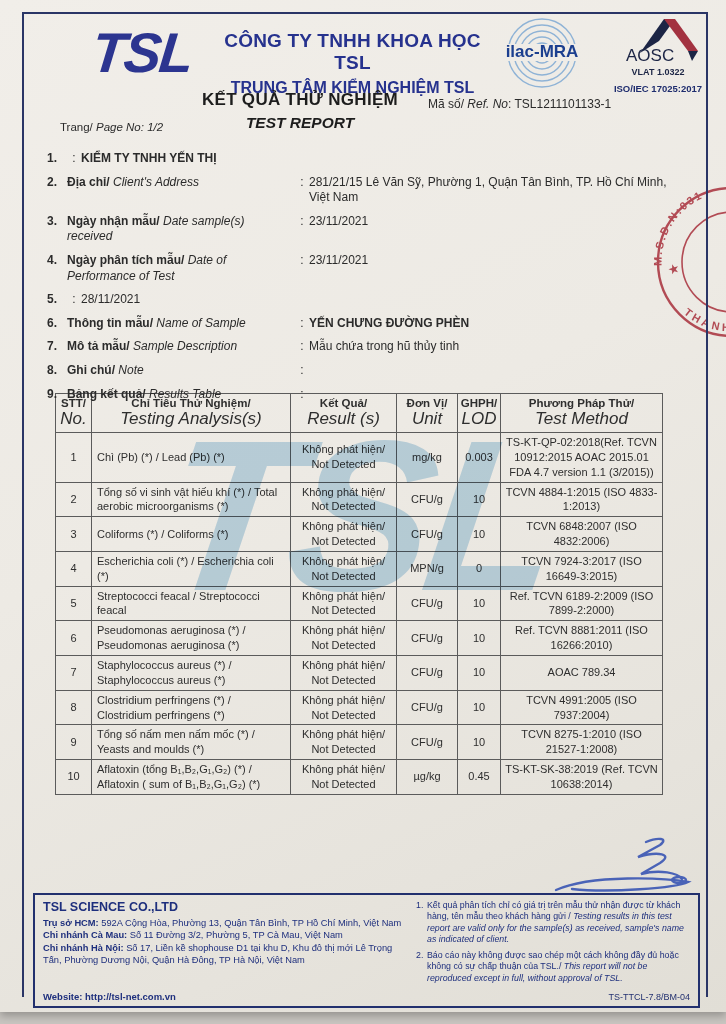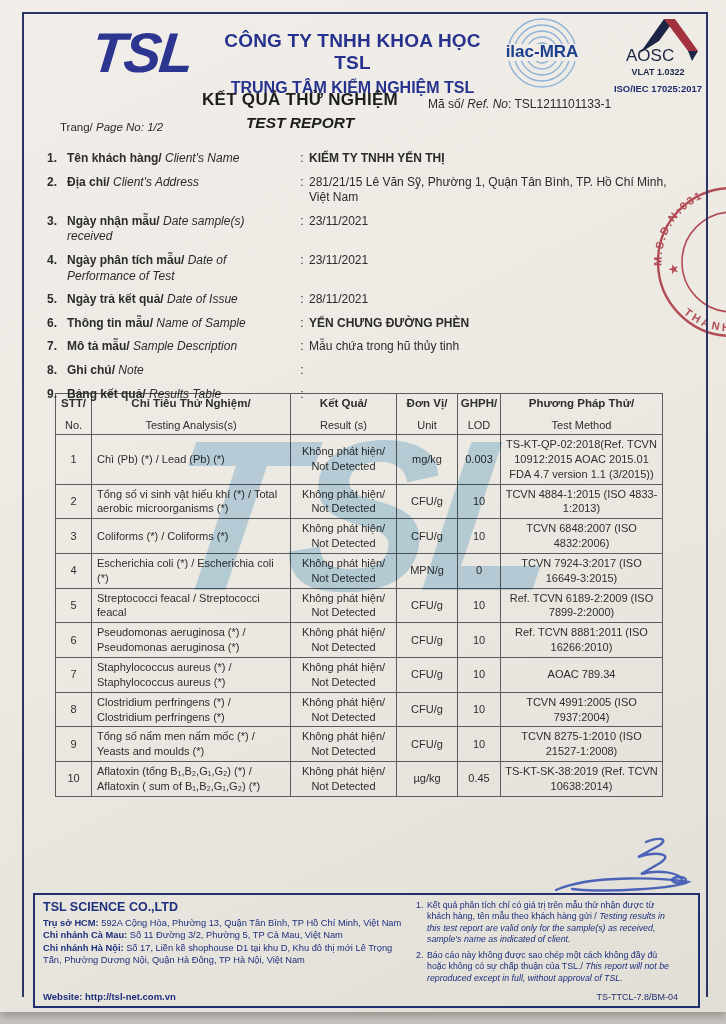--- a/index.html
+++ b/index.html
@@ -37,35 +37,35 @@
   .f-en2{font-style:italic;display:block;}
   .f-colon{width:14px;flex:none;text-align:center;}
   .f-value{flex:1;}
   .f-value.bold{font-weight:bold;}
   
   .results{position:absolute;left:55px;top:393px;width:607px;z-index:1;}
   table{border-collapse:collapse;width:100%;table-layout:fixed;border-radius:8px;}
   th,td{border:1px solid #5b5b5b;color:#2e2e2e;padding:2px 4px;vertical-align:middle;}
   th{font-weight:normal;padding:3px 2px;}
   .h-vi{font-size:11.5px;font-weight:bold;}
-  .h-en{font-size:11px;margin-top:10px;}
+  .h-en{font-size:17px;font-style:italic;margin-top:0;}
   td{font-size:11px;line-height:1.35;text-align:center;}
   td.c-analysis{text-align:left;padding-left:5px;}
   
   .watermark{position:absolute;left:55px;top:398px;width:610px;text-align:center;
     font-size:215px;font-weight:bold;font-style:italic;letter-spacing:-6px;line-height:1.1;
     color:rgba(114,176,216,0.42);transform:skewX(-8deg);z-index:5;pointer-events:none;
     mix-blend-mode:multiply;}
   
   .signature{position:absolute;left:548px;top:836px;z-index:4;}
   .stamp{position:absolute;left:648px;top:178px;z-index:4;opacity:.85;}
   
   .footer{position:absolute;left:33px;top:893px;width:667px;height:115px;
     border:2px solid #22306e;z-index:3;color:#1e2f7d;box-sizing:border-box;
-    padding:5px 20px 4px 8px;display:flex;flex-direction:column;}
+    padding:5px 8px 4px 8px;display:flex;flex-direction:column;}
   .f-cols{display:flex;flex:1;}
   .f-left{width:365px;flex:none;padding-right:8px;}
   .f-right{flex:1;}
   .f-company{font-size:12.5px;font-weight:bold;margin-bottom:3px;}
   .f-addr{font-size:9.3px;line-height:1.32;}
   .f-addr b{font-weight:bold;}
   .f-note{font-size:8.8px;line-height:1.3;margin-bottom:4px;display:flex;}
   .f-note .nno{width:11px;flex:none;}
   .f-bottom{display:flex;font-size:9.5px;margin-top:2px;align-items:baseline;}
   .f-phone{width:300px;flex:none;font-weight:bold;}
@@ -117,21 +117,20 @@
     <div class="ten">TEST REPORT</div>
   </div>
 
   <div class="pageno"><span>Trang/</span><span class="it"> Page No: 1/2</span></div>
 
   <div class="refno"><span>Mã số/</span><span class="it"> Ref. No</span><span>: TSL1211101133-1</span></div>
 
   <section class="fields">
     <div class="frow">
       <span class="f-no">1.</span>
-      <span class="f-label"><span class="f-vi">Tên khách hàng/ </span><span class="f-en">Client's Name</span></span>
       <span class="f-colon">:</span>
       <span class="f-value bold">KIỂM TY TNHH YẾN THỊ</span>
     </div>
 
     <div class="frow">
       <span class="f-no">2.</span>
       <span class="f-label"><span class="f-vi">Địa chỉ/ </span><span class="f-en">Client's Address</span></span>
       <span class="f-colon">:</span>
       <span class="f-value">281/21/15 Lê Văn Sỹ, Phường 1, Quận Tân Bình, TP. Hồ Chí Minh, Việt Nam</span>
     </div>
@@ -145,21 +144,20 @@
 
     <div class="frow">
       <span class="f-no">4.</span>
       <span class="f-label"><span class="f-vi">Ngày phân tích mẫu/ </span><span class="f-en">Date of</span><span class="f-en2">Performance of Test</span></span>
       <span class="f-colon">:</span>
       <span class="f-value">23/11/2021</span>
     </div>
 
     <div class="frow">
       <span class="f-no">5.</span>
-      <span class="f-label"><span class="f-vi">Ngày trả kết quả/ </span><span class="f-en">Date of Issue</span></span>
       <span class="f-colon">:</span>
       <span class="f-value">28/11/2021</span>
     </div>
 
     <div class="frow">
       <span class="f-no">6.</span>
       <span class="f-label"><span class="f-vi">Thông tin mẫu/ </span><span class="f-en">Name of Sample</span></span>
       <span class="f-colon">:</span>
       <span class="f-value bold">YẾN CHƯNG ĐƯỜNG PHÈN</span>
     </div>

